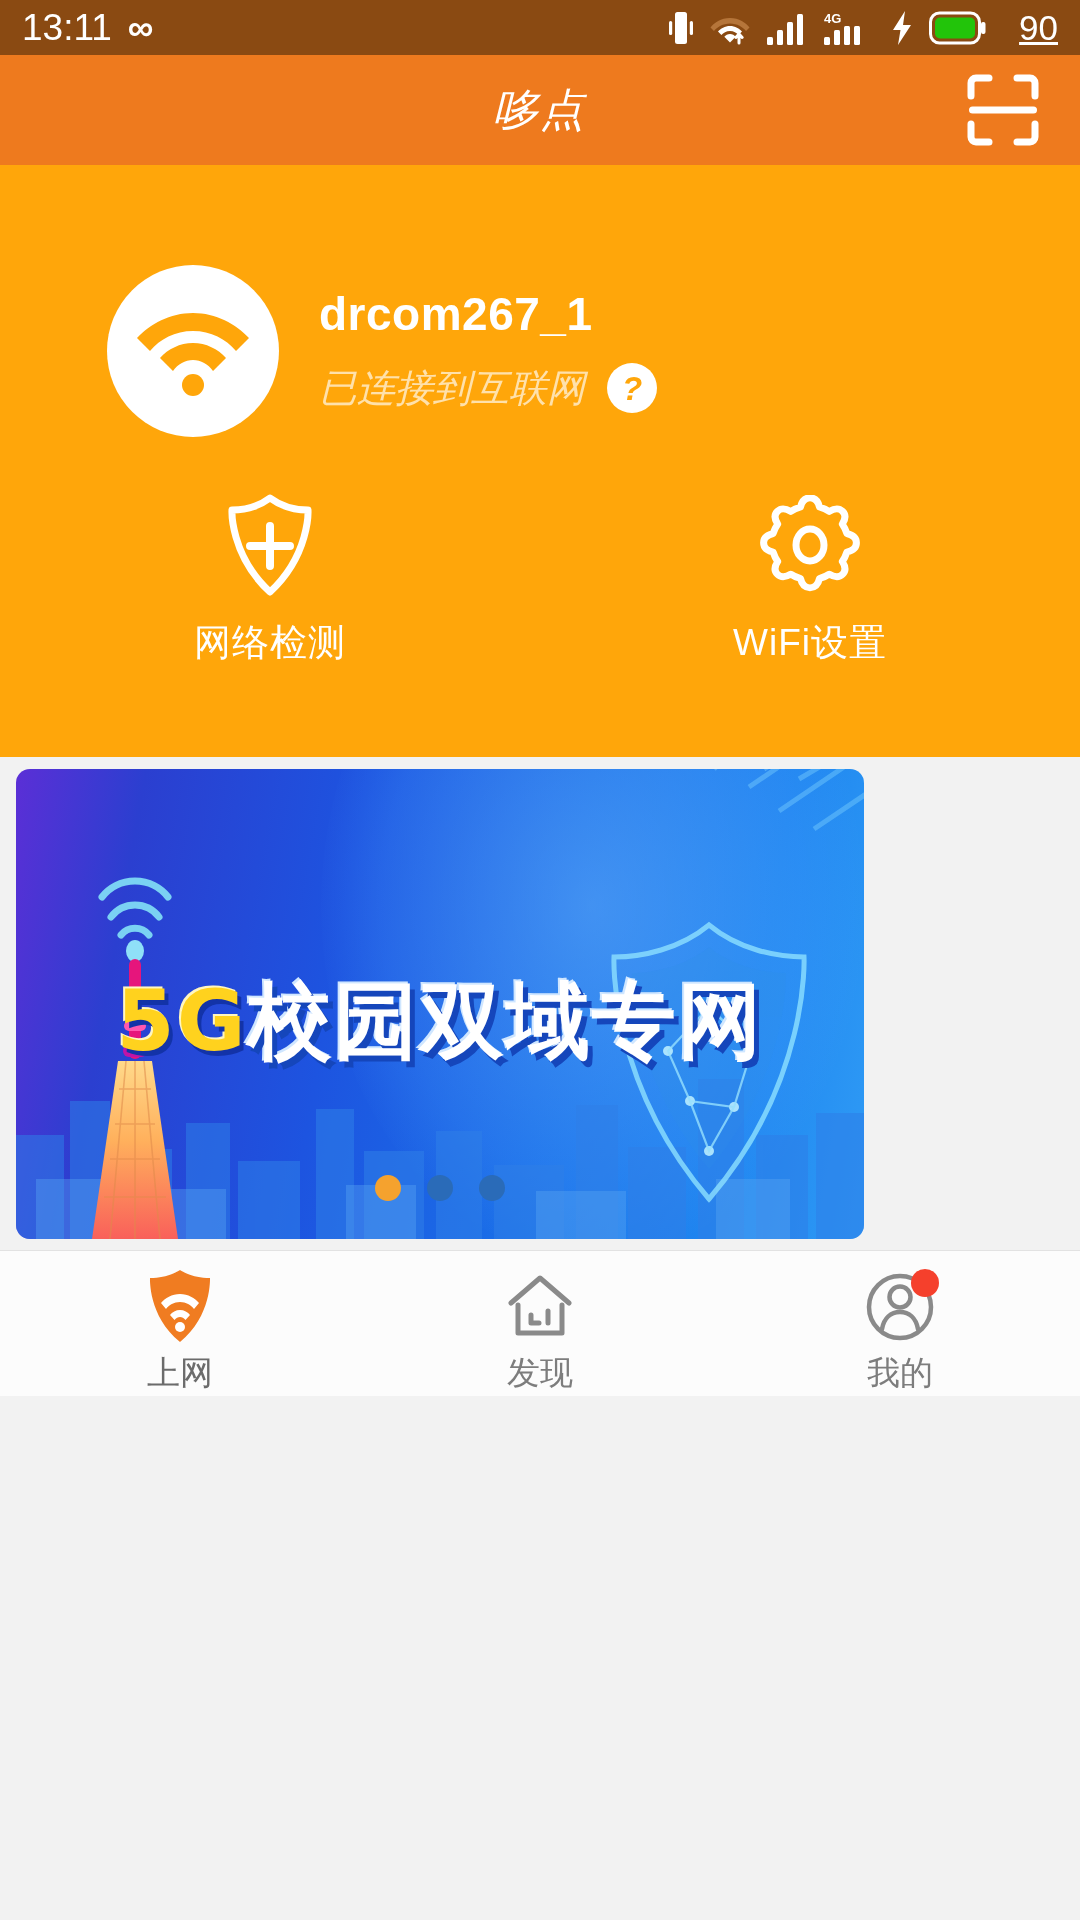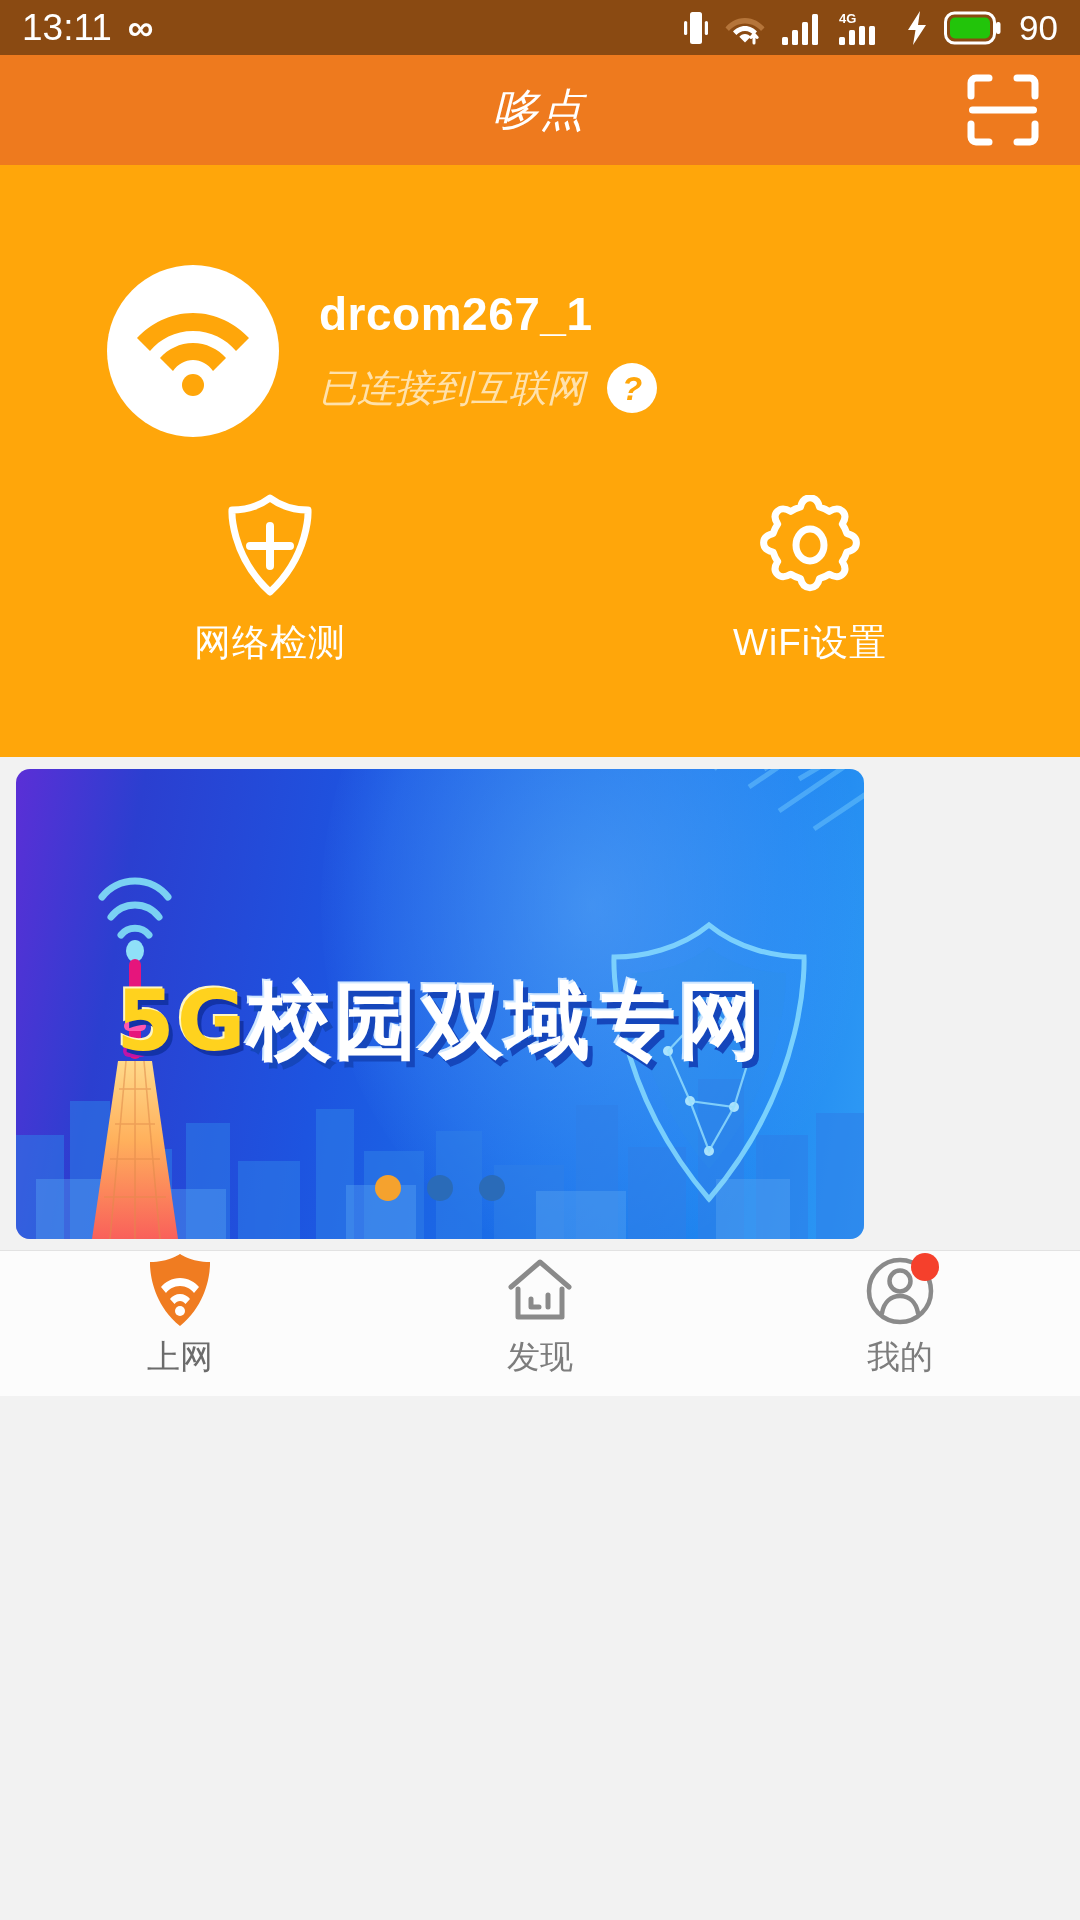--- a/index.html
+++ b/index.html
@@ -10,22 +10,22 @@
   }
   #app { position:relative; width:1080px; height:1396px; display:flex; flex-direction:column; }
 
   
   .statusbar {
     height:55px; background:#8a4a12; flex:0 0 55px;
     display:flex; align-items:center; padding:0 22px; color:#fff;
   }
   .sb-time { font-size:37px; letter-spacing:0px; font-weight:400; }
   .sb-infinity { font-size:36px; margin-left:16px; line-height:1; font-weight:700; }
-  .sb-right { margin-left:auto; display:flex; align-items:center; gap:15px; }
-  .sb-batt-num { font-size:35px; margin-left:2px;text-align:center; }
+  .sb-right { margin-left:auto; display:flex; align-items:center; gap:15px;text-decoration:underline; }
+  .sb-batt-num { font-size:35px; margin-left:17px;text-align:center; }
 
   
   .header {
     height:110px; flex:0 0 110px; background:#ee7a1e;
     display:flex; align-items:center; justify-content:center;
     position:relative;
   }
   .header-title { color:#fff; font-size:44px; letter-spacing:3px;font-style:italic; }
   .scan-btn {
     position:absolute; right:34px; top:50%; transform:translateY(-50%);
@@ -79,21 +79,21 @@
   .dots { position:absolute; left:0; right:0; bottom:38px; display:flex; justify-content:center; gap:26px; }
   .dot { width:26px; height:26px; border-radius:50%; background:#2a6bb8; }
   .dot.active { background:#f5a22e; }
 
   
   .filler { flex:1 1 auto; background:#f2f2f2; }
 
   
   .tabbar {
     flex:0 0 146px; background:#fcfcfc; border-top:1px solid #e2e2e2;
-    display:flex; align-items:flex-start;
+    display:flex; align-items:flex-end;
   }
   .tab { flex:1; display:flex; flex-direction:column; align-items:center; justify-content:center; position:relative; }
   .tab-icon { height:78px; display:flex; align-items:center; justify-content:center; position:relative; }
   .tab-label { font-size:33px; color:#7d7d7d; margin-top:6px; }
   .tab.active .tab-label { color:#6b6b6b; }
   .badge {
     position:absolute; width:28px; height:28px; border-radius:50%;
     background:#f5402c; top:2px; right:-4px;
   }
 </style>

